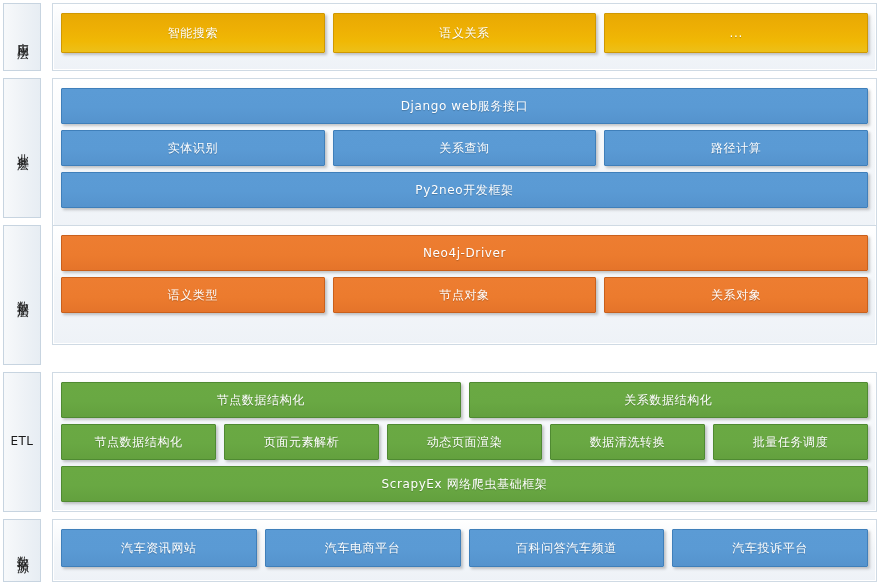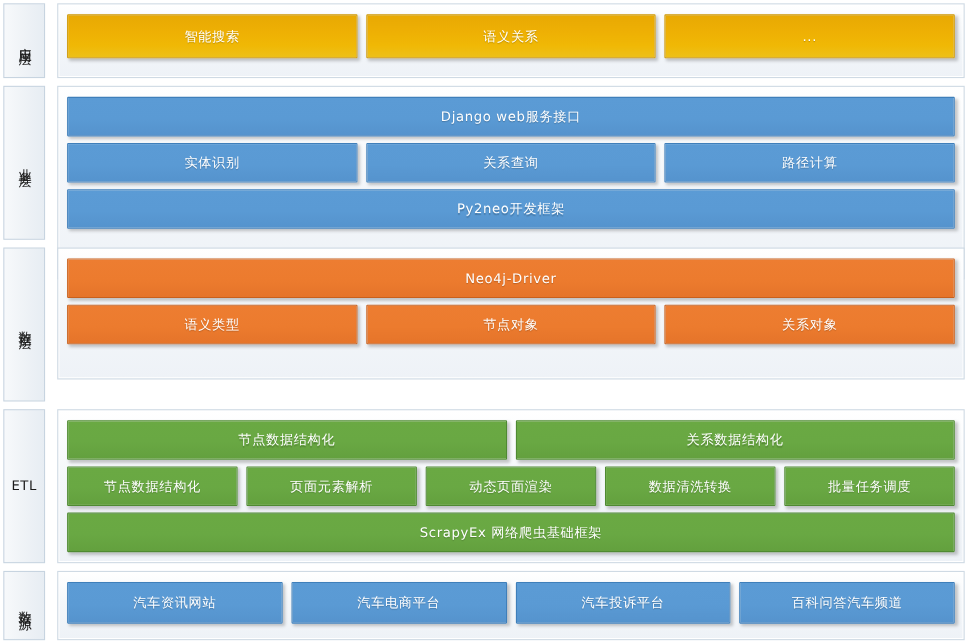--- a/index.html
+++ b/index.html
@@ -172,19 +172,19 @@
   </div>
 
   <div class="layer-label" style="top:519px;height:63px;">
     <span class="layer-label-text">数据源</span>
   </div>
   <div class="panel" style="top:519px;height:63px;">
     <div class="stack">
       <div class="band">
         <div class="blk blue h38">汽车资讯网站</div>
         <div class="blk blue h38">汽车电商平台</div>
+        <div class="blk blue h38">百科问答汽车频道</div>
         <div class="blk blue h38">汽车投诉平台</div>
-        <div class="blk blue h38">百科问答汽车频道</div>
       </div>
     </div>
   </div>
 
 </div>
 
 </body></html>

